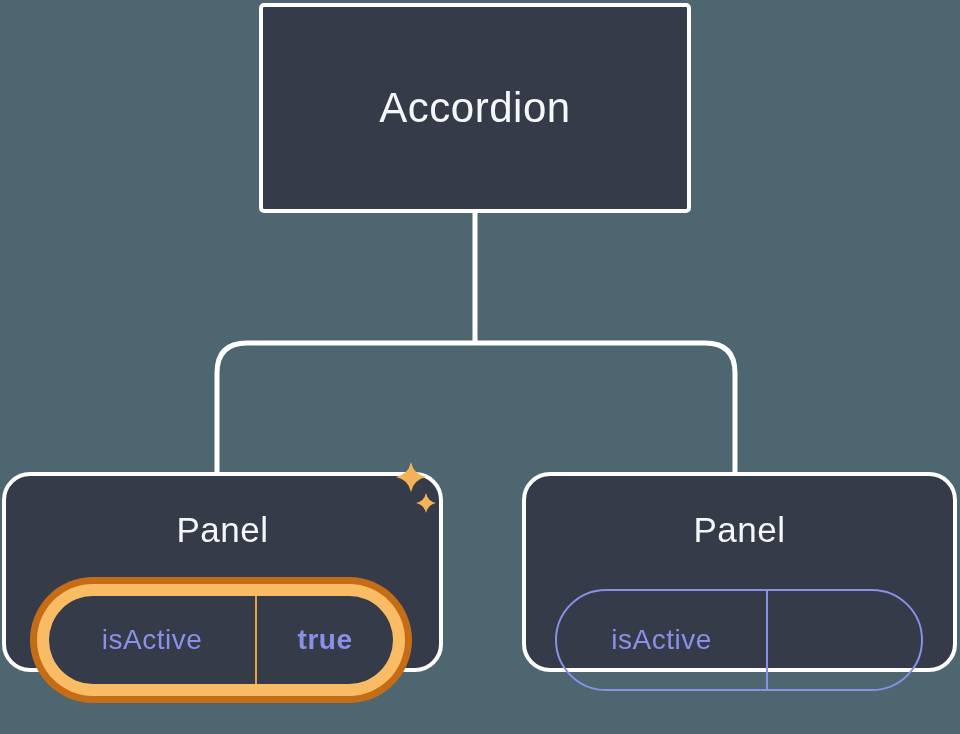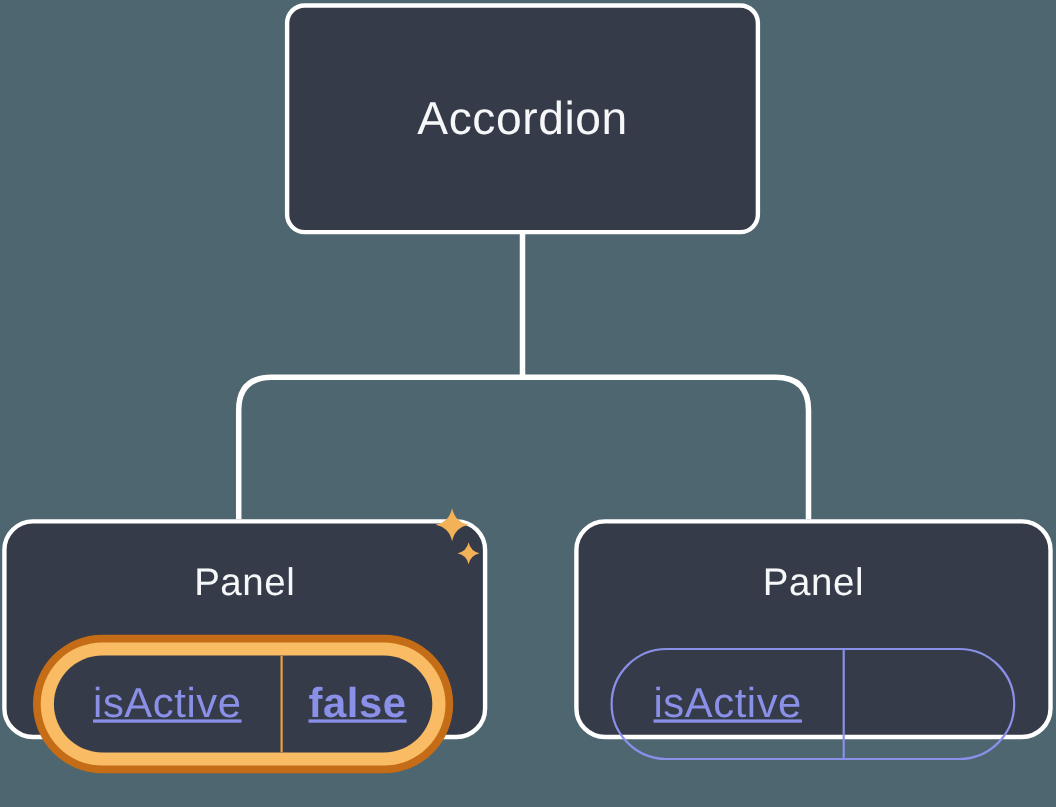--- a/index.html
+++ b/index.html
@@ -35,21 +35,21 @@
   }
   .node {
     position: absolute;
     background: var(--node-fill);
     border: 4px solid var(--node-border);
     z-index: 2;
   }
   .root-node {
     left: 259px; top: 3px;
     width: 432px; height: 210px;
-    border-radius: 18px;
+    border-radius: 5px;
     display: flex; align-items: center; justify-content: center;
   }
   .root-label {
     color: var(--node-text);
     font-size: 42px;
     font-weight: 500;
     letter-spacing: 0.5px;
   }
   .panel-node {
     top: 472px;
@@ -95,23 +95,22 @@
     border-radius: 51px;
     border: 2px solid var(--state-border);
     display: flex;
     overflow: hidden;
   }
   .state-cell {
     display: flex;
     align-items: center;
     justify-content: center;
     color: var(--state-text);
-    font-size: 38px;
+    font-size: 28px;
     letter-spacing: 0.5px;
-    text-decoration: underline;
   }
   .pill-key-active   { flex: 0 0 60.5%; border-right: 2px solid var(--highlight-divider); }
   .pill-value-active { flex: 1 1 auto; font-weight: 700; }
   .pill-key-plain    { flex: 0 0 58%; border-right: 2px solid var(--state-border); }
   .pill-value-plain  { flex: 1 1 auto; }
   .sparkles-svg {
     position: absolute;
     left: 377px; top: -24px;
     width: 62px; height: 72px;
     z-index: 3;
@@ -132,21 +131,21 @@
     <span class="root-label">Accordion</span>
   </div>
 
   <div class="node panel-node panel-left">
     <div class="panel-title">Panel</div>
 
     <div class="state-pill-outer">
       <div class="state-pill-mid">
         <div class="state-pill-core">
           <div class="state-cell pill-key-active">isActive</div>
-          <div class="state-cell pill-value-active">false</div>
+          <div class="state-cell pill-value-active">true</div>
         </div>
       </div>
     </div>
 
     <svg class="sparkles-svg" viewBox="0 0 62 72">
       <path d="M28 72 Q30.6 84.4 43 87 Q30.6 89.6 28 102 Q25.4 89.6 13 87 Q25.4 84.4 28 72 Z" transform="translate(0,-62)" fill="#f3b258"></path>
       <path d="M43 103 Q44.8 111.2 53 113 Q44.8 114.8 43 123 Q41.2 114.8 33 113 Q41.2 111.2 43 103 Z" transform="translate(0,-62)" fill="#f3b258"></path>
     </svg>
   </div>
 

